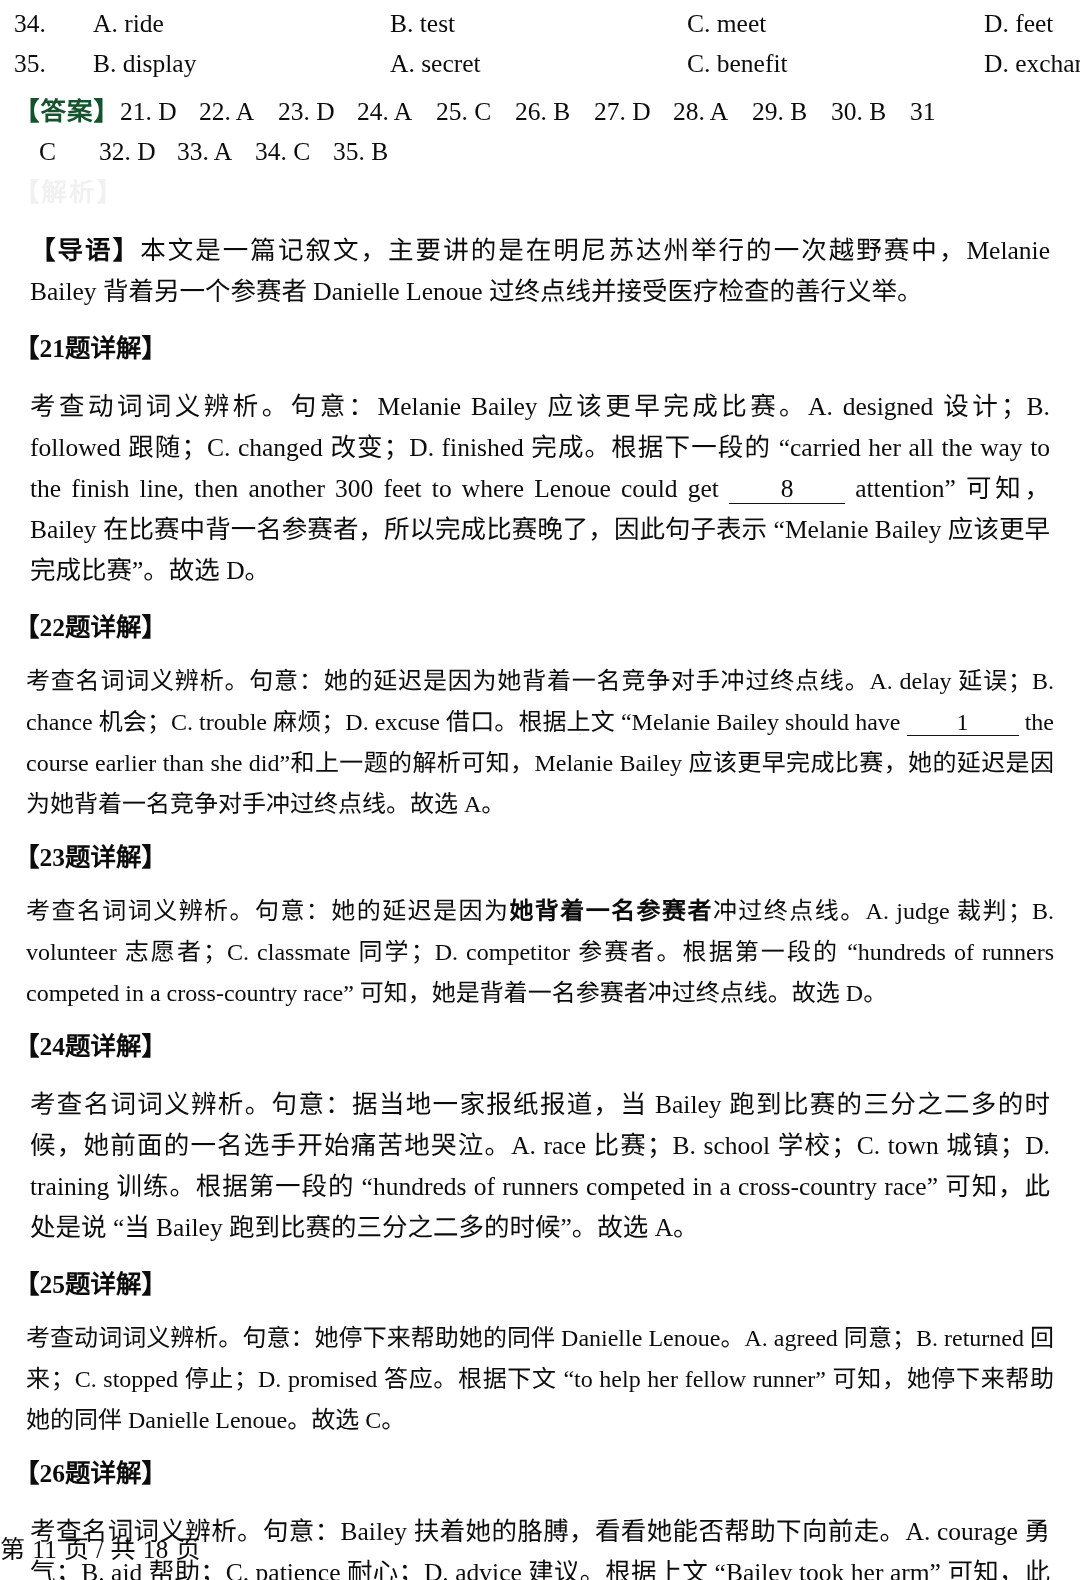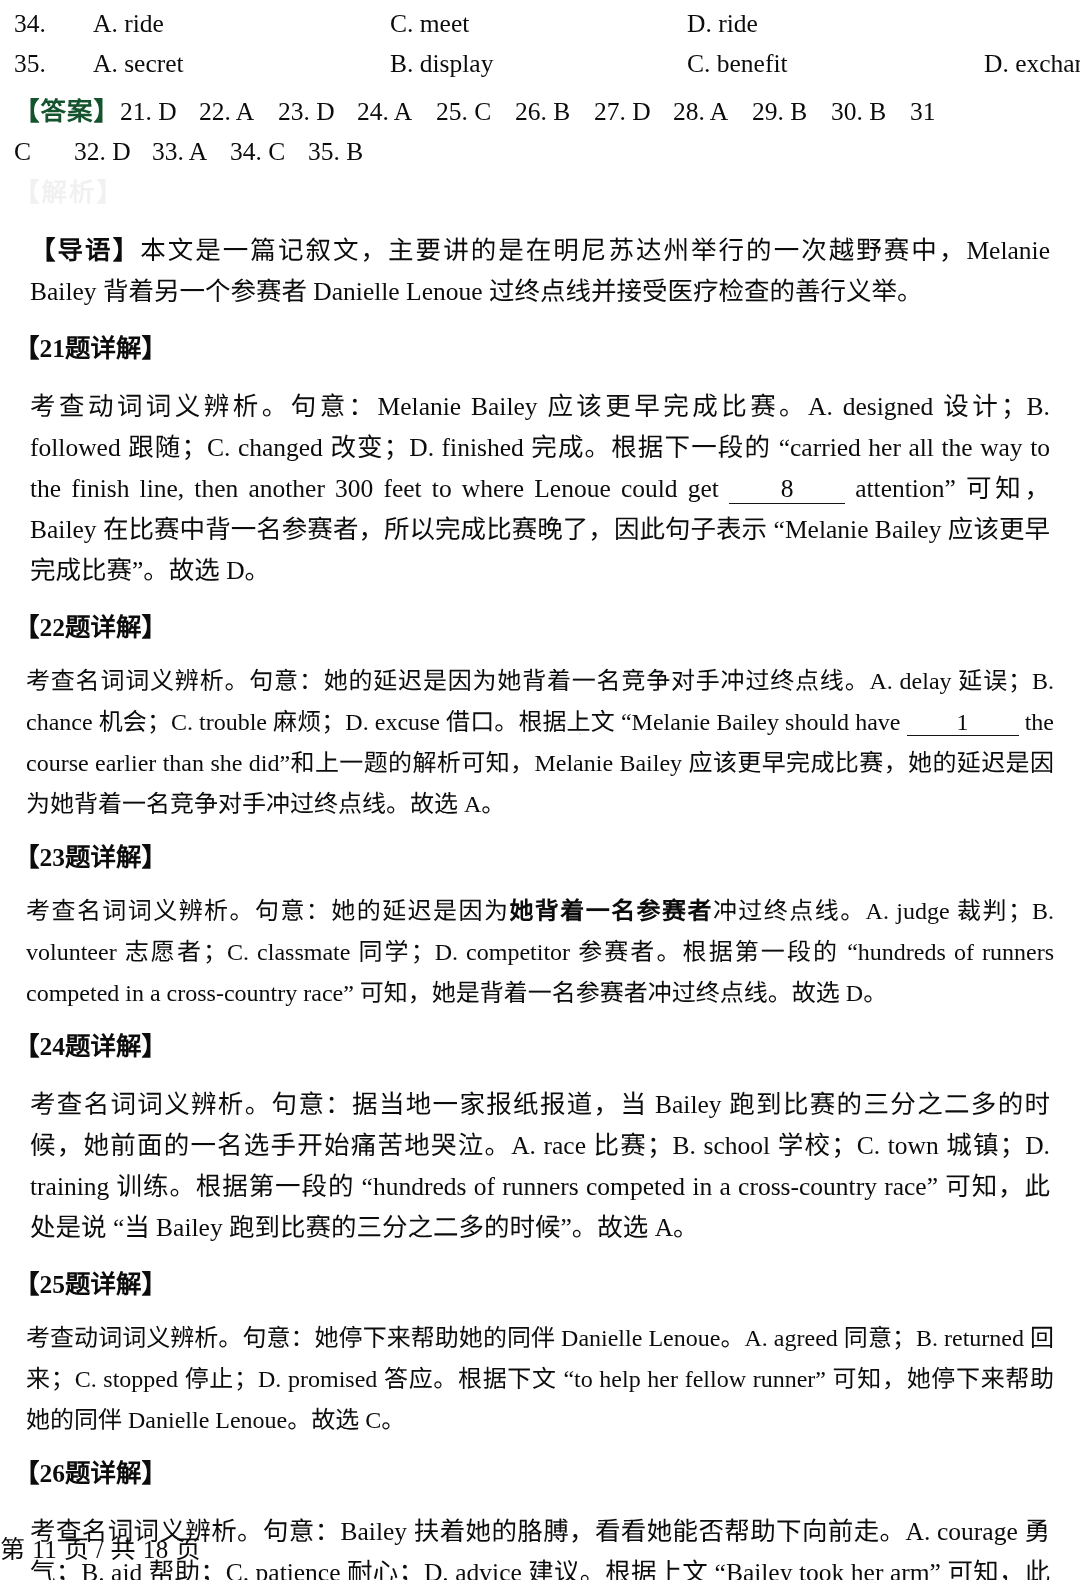--- a/index.html
+++ b/index.html
@@ -73,20 +73,21 @@
   }
   .answer-key .ans {
     display: inline-block;
     width: 79px;
   }
   .answer-key .ans.last { width: auto; }
   .answer-key-2 {
     font-size: 25.5px;
     line-height: 40px;
     white-space: nowrap;
+    margin-left: 25px;
   }
   .answer-key-2 .ans {
     display: inline-block;
     width: 78px;
   }
   .answer-key-2 .first { width: 60px; }
 
   
   .ghost-marker {
     font-size: 25.5px;
@@ -140,28 +141,29 @@
   }
 </style>
 </head>
 <body>
 
 <div class="page">
 
   <div class="opt-row">
     <span class="num">34.</span>
     <span class="opt">A. ride</span>
+    <span class="opt">B. test</span>
     <span class="opt">C. meet</span>
-    <span class="opt">D. ride</span>
+    <span class="opt">D. feet</span>
   </div>
 
   <div class="opt-row">
     <span class="num">35.</span>
+    <span class="opt">B. display</span>
     <span class="opt">A. secret</span>
-    <span class="opt">B. display</span>
     <span class="opt">C. benefit</span>
     <span class="opt">D. exchange</span>
   </div>
 
   <div class="gap-4"></div>
 
   <div class="answer-key">
     <span class="marker">【答案】</span><span class="ans">21. D</span><span class="ans">22. A</span><span class="ans">23. D</span><span class="ans">24. A</span><span class="ans">25. C</span><span class="ans">26. B</span><span class="ans">27. D</span><span class="ans">28. A</span><span class="ans">29. B</span><span class="ans">30. B</span><span class="ans last">31</span>
   </div>
 

